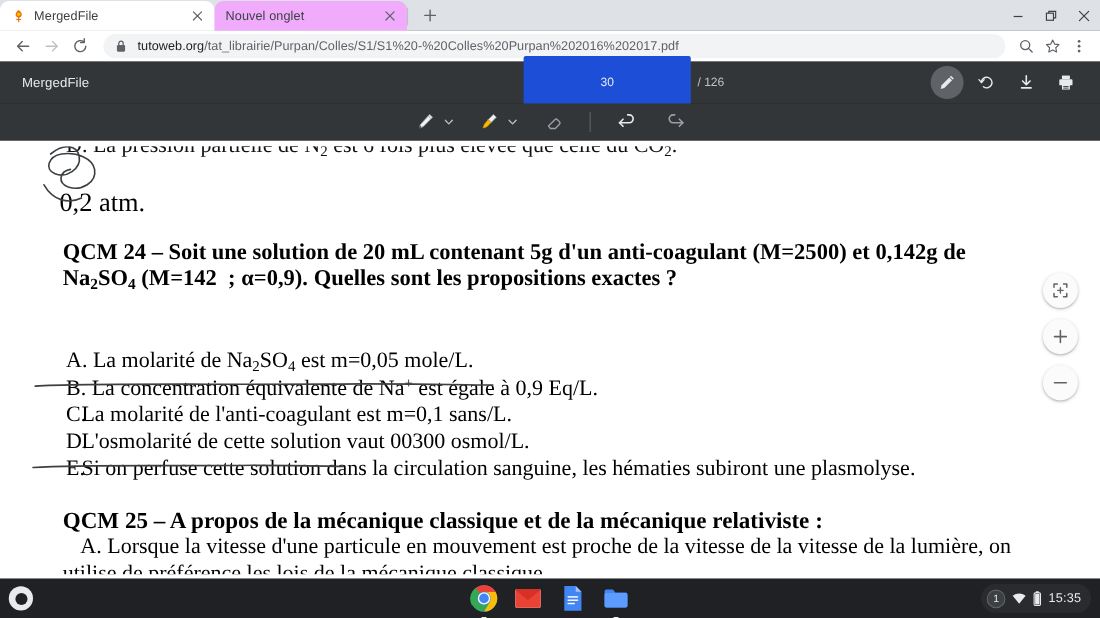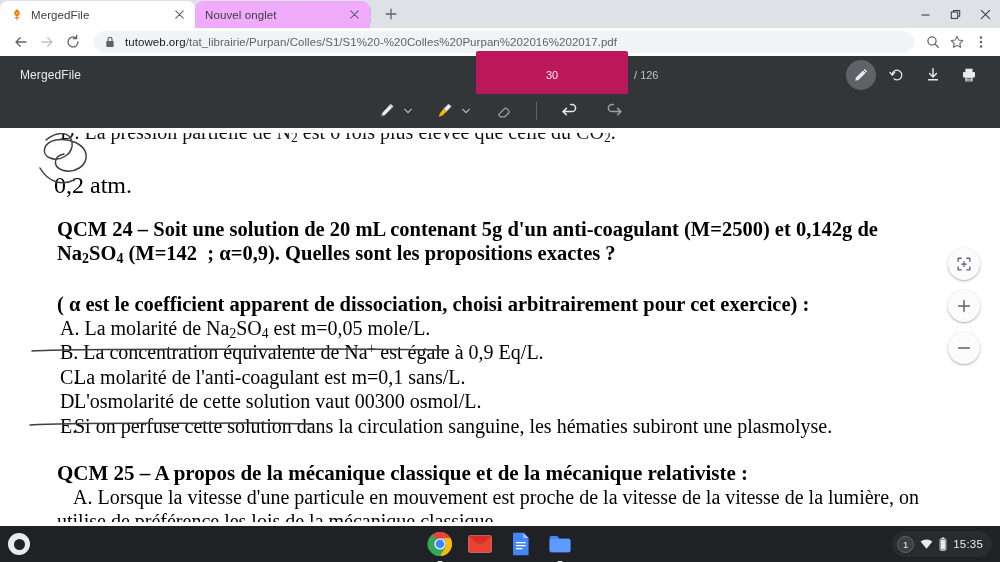--- a/index.html
+++ b/index.html
@@ -199,21 +199,21 @@
   }
 
   .pdf-pager {
     position: absolute;
     left: 476px;
     display: flex;
     align-items: center;
     gap: 6px;
   }
   .pdf-pagenum {
-    background: #be185d;
+    background: #1d4ed8;
     color: #e8eaed;
     font-size: 11px;
     padding: 18px 5px;
     border-radius: 2px;
     min-width: 22px;
     text-align: center;
     border: none;
     font-family: "Liberation Sans", sans-serif;
   }
   .pdf-pagetotal {
@@ -658,21 +658,20 @@
         D. La pression partielle de N<sub>2</sub> est 6 fois plus élevée que celle du CO<sub>2</sub>.
       </div>
 
 
       <div class="doc-line" style="left:54px; top:44px; font-size:24px;">0,2 atm.</div>
 
       <div class="doc-line bold" style="left:57px; top:90px; font-size:20.5px;">QCM 24 – Soit une solution de 20 mL contenant 5g d'un anti-coagulant (M=2500) et 0,142g de</div>
 
       <div class="doc-line bold" style="left:57px; top:114px; font-size:20.5px;">Na<sub>2</sub>SO<sub>4</sub> (M=142&nbsp; ; α=0,9). Quelles sont les propositions exactes ?</div>
 
-      <div class="doc-line bold" style="left:57px; top:165px; font-size:20.5px;">( α est le coefficient apparent de dissociation, choisi arbitrairement pour cet exercice) :</div>
 
       <div class="doc-line" style="left:60px; top:189px; font-size:20px;">A. La molarité de Na<sub>2</sub>SO<sub>4</sub> est m=0,05 mole/L.</div>
 
       <div class="doc-line" style="left:60px; top:213px; font-size:20px;">B. La concentration équivalente de Na<sup>+</sup> est égale à 0,9 Eq/L.</div>
 
       <div class="doc-line" style="left:74px; top:238px; font-size:20px;"> La molarité de l'anti-coagulant est m=0,1 sans/L.</div>
       <div class="doc-line" style="left:60px; top:238px; font-size:20px;">C.</div>
 
       <div class="doc-line" style="left:74px; top:262px; font-size:20px;"> L'osmolarité de cette solution vaut 00300 osmol/L.</div>
       <div class="doc-line" style="left:60px; top:262px; font-size:20px;">D.</div>

